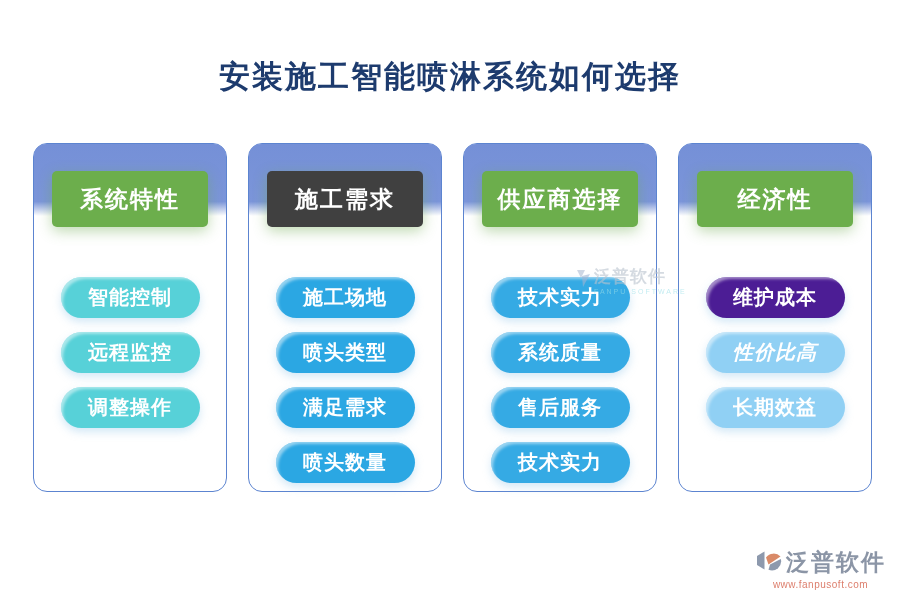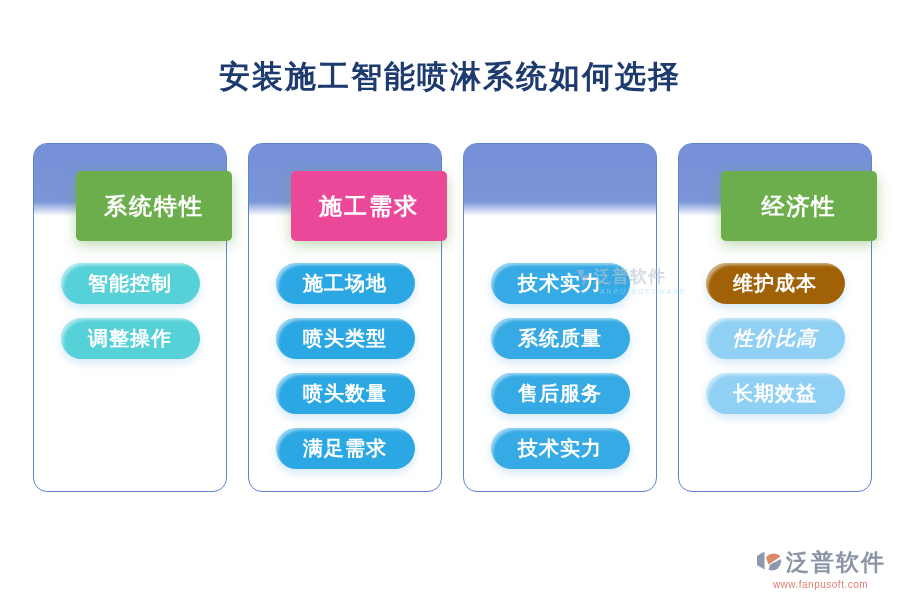--- a/index.html
+++ b/index.html
@@ -16,28 +16,27 @@
     position:relative;width:194px;height:349px;box-sizing:border-box;
     background:#fff;border:1.5px solid #5c84d0;border-radius:14px;
   }
   .band{
     position:absolute;top:0;left:0;right:0;height:72px;
     border-radius:12px 12px 3px 3px;
     background:linear-gradient(180deg,#7590d7 0%,#7b95d9 80%,rgba(127,152,218,0) 100%);
   }
   .header-box{
     position:absolute;top:27px;left:50%;transform:translateX(-50%);
-    width:156px;height:70px;border-radius:5px;
+    width:156px;height:56px;border-radius:5px;
     display:flex;align-items:center;justify-content:center;
     color:#fff;font-size:23px;font-weight:bold;letter-spacing:2px;
     box-shadow:0 4px 14px rgba(110,170,80,.45);
-    margin-left:24px;
   }
   .pills{
-    position:absolute;top:119px;left:0;right:0;
+    position:absolute;top:133px;left:0;right:0;
     display:flex;flex-direction:column;align-items:center;gap:14px;
   }
   .pill{
     width:139px;height:41px;border-radius:21px;
     display:flex;align-items:center;justify-content:center;
     color:#fff;font-size:20px;font-weight:bold;letter-spacing:1px;
     box-shadow:inset 4px 4px 3px -2px rgba(255,255,255,.5),0 4px 8px rgba(130,190,230,.35);
   }
   .watermark{
     position:absolute;left:576px;top:268px;opacity:.6;
@@ -58,50 +57,52 @@
 
   <div class="title" style="color: rgb(29, 59, 110);">安装施工智能喷淋系统如何选择</div>
 
   <div class="cards">
 
     <div class="card">
       <div class="band"></div>
       <div class="header-box" style="background: rgb(108, 174, 76);">系统特性</div>
       <div class="pills">
         <div class="pill" style="background: rgb(87, 209, 216);">智能控制</div>
+        <div class="pill" style="background: rgb(87, 209, 216);">远程监控</div>
         <div class="pill" style="background: rgb(87, 209, 216);">调整操作</div>
       </div>
     </div>
 
     <div class="card">
       <div class="band"></div>
-      <div class="header-box" style="background: #ec4899; text-align: right;">施工需求</div>
+      <div class="header-box" style="background: #404040; text-align: right;">施工需求</div>
       <div class="pills">
         <div class="pill" style="background: rgb(43, 167, 227);">施工场地</div>
         <div class="pill" style="background: rgb(43, 167, 227);">喷头类型</div>
+        <div class="pill" style="background: rgb(43, 167, 227);">满足需求</div>
         <div class="pill" style="background: rgb(43, 167, 227);">喷头数量</div>
-        <div class="pill" style="background: rgb(43, 167, 227);">满足需求</div>
       </div>
     </div>
 
     <div class="card">
       <div class="band"></div>
+      <div class="header-box" style="background: rgb(108, 174, 76);">供应商选择</div>
       <div class="pills">
         <div class="pill" style="background: rgb(53, 170, 228);">技术实力</div>
         <div class="pill" style="background: rgb(53, 170, 228);">系统质量</div>
         <div class="pill" style="background: rgb(53, 170, 228);">售后服务</div>
         <div class="pill" style="background: rgb(53, 170, 228);">技术实力</div>
       </div>
     </div>
 
     <div class="card">
       <div class="band"></div>
       <div class="header-box" style="background: rgb(108, 174, 76);">经济性</div>
       <div class="pills">
-        <div class="pill" style="background: #a16207;">维护成本</div>
+        <div class="pill" style="background: #4c1d95;">维护成本</div>
         <div class="pill" style="background: rgb(144, 208, 244); font-style: italic;">性价比高</div>
         <div class="pill" style="background: rgb(144, 208, 244);">长期效益</div>
       </div>
     </div>
 
   </div>
 
   <div class="watermark">
     <span>
       <svg width="16" height="20" viewBox="0 0 16 20">

